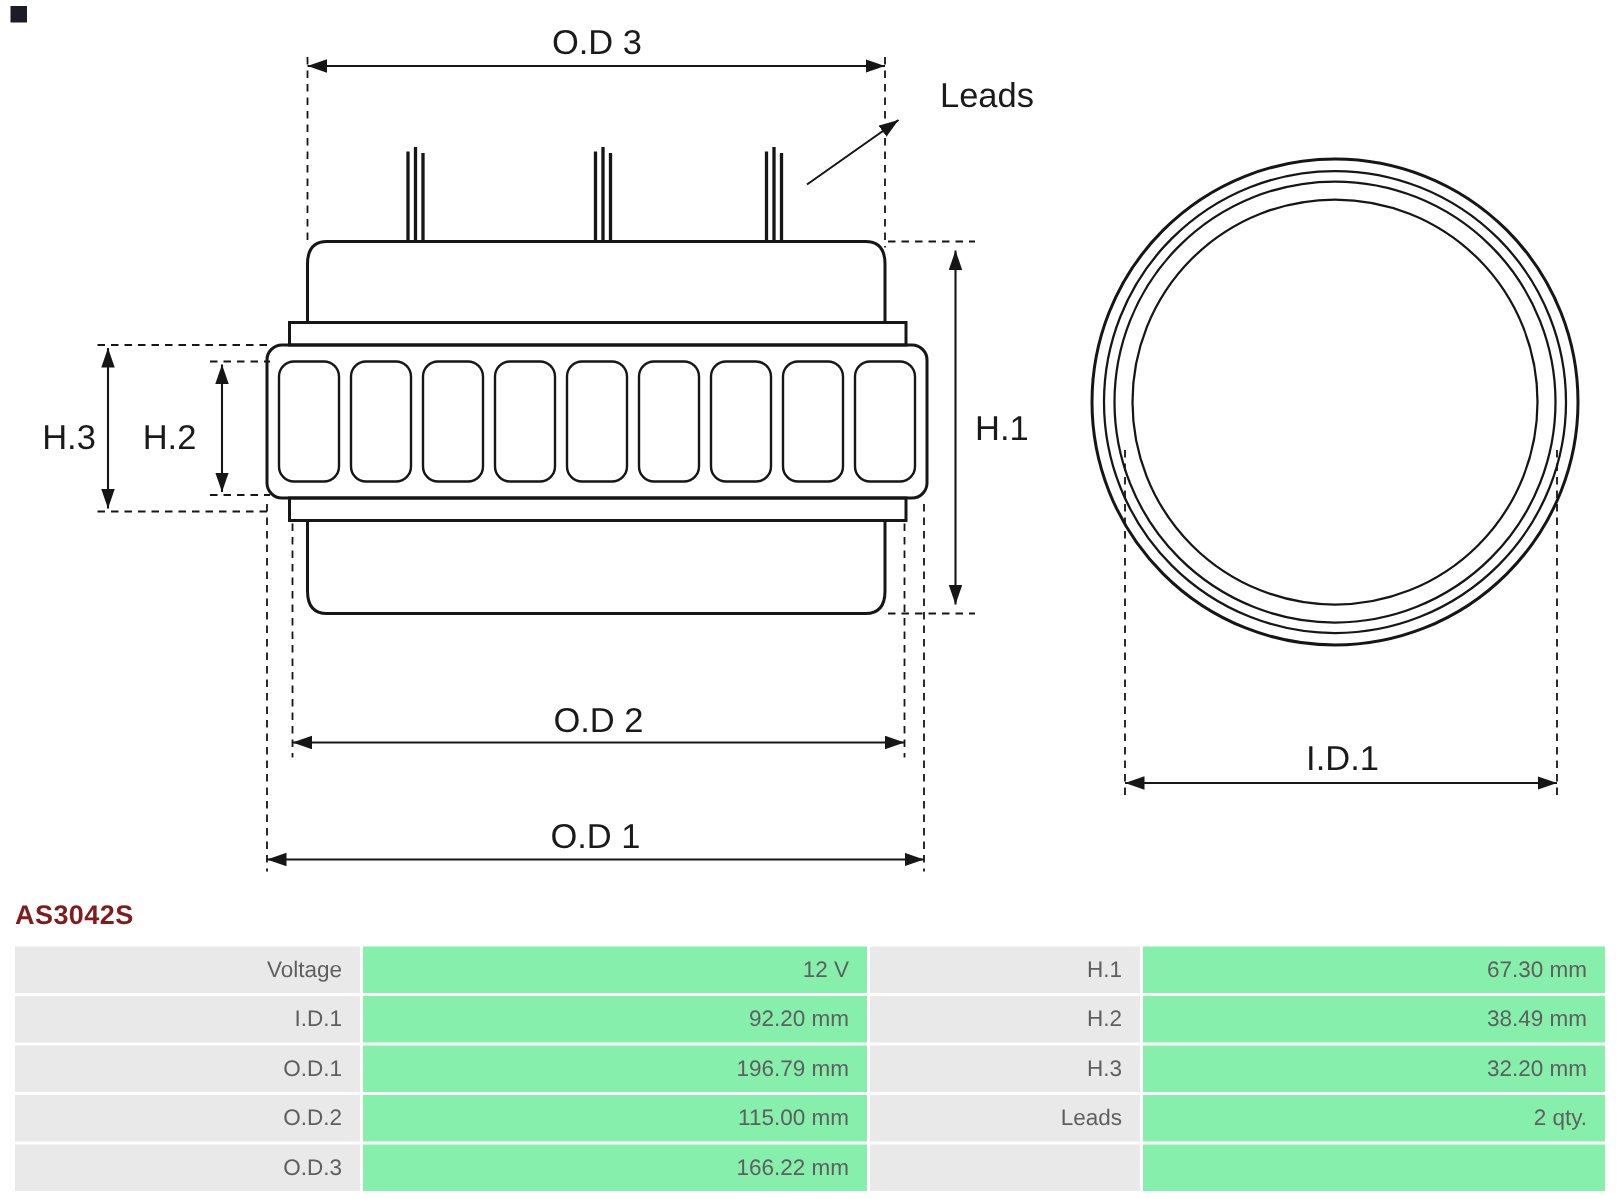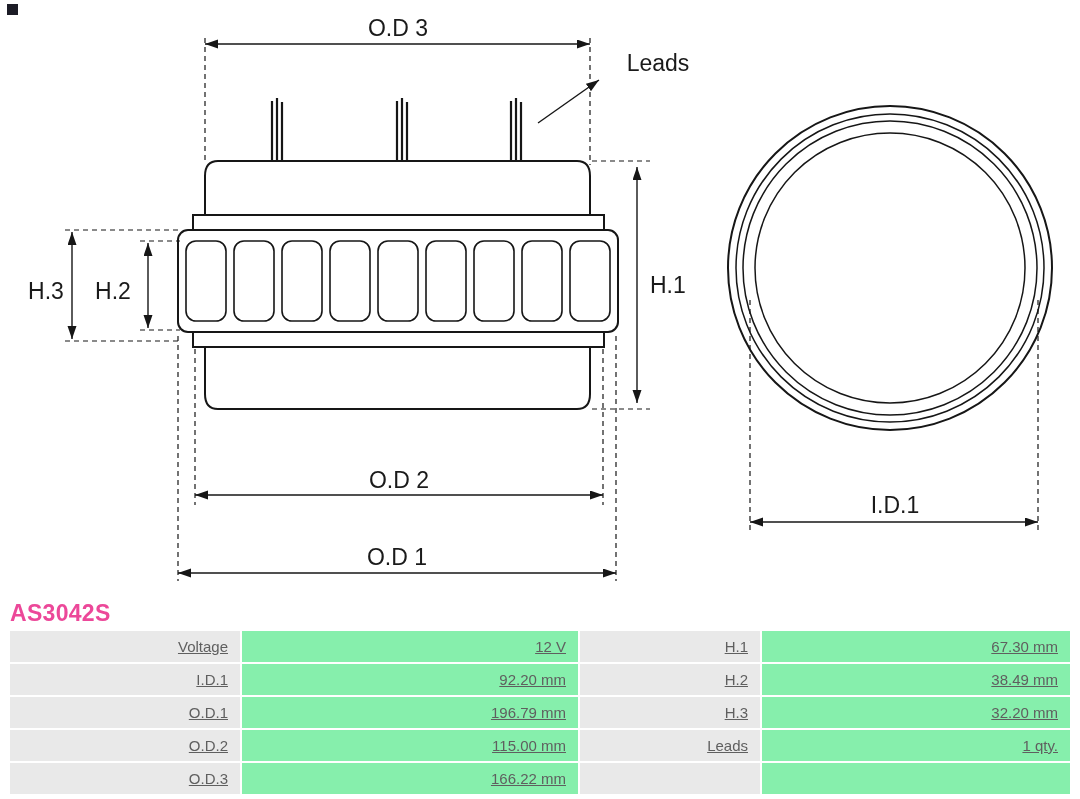--- a/index.html
+++ b/index.html
@@ -1,26 +1,26 @@
 <!DOCTYPE html>
 <html><head>
 <meta charset="utf-8">
 <style>
   * { margin:0; padding:0; box-sizing:border-box; }
   html,body { width:1080px; height:799px; background:#ffffff; font-family:"Liberation Sans", sans-serif; }
   .page { position:relative; width:1080px; height:799px; background:#ffffff; overflow:hidden;text-align:right; }
   .corner-mark { position:absolute; left:7px; top:4px; width:11px; height:11px; background:#1c1c26; }
   .diagram-svg { position:absolute; left:0; top:0; }
   svg text.dim { font-family:"Liberation Sans", sans-serif; font-size:23px; fill:#1a1a1a; }
-  .part-number { position:absolute; left:10px; top:600px; font-size:23px; font-weight:bold; letter-spacing:.3px; color:#ec4899; }
+  .part-number { position:absolute; left:10px; top:600px; font-size:18px; font-weight:bold; letter-spacing:.3px; color:#7f1d1d; }
   .spec-table { position:absolute; left:10px; top:631px; width:1060px; display:grid;
                 grid-template-columns:230px 336px 180px 1fr; grid-auto-rows:31px;
                 row-gap:2px; column-gap:2px; font-size:15px; color:#5f5f5f; background:#ffffff; }
   .spec-row { display:contents; }
-  .cell { display:flex; align-items:center; justify-content:flex-end; padding-right:12px; overflow:hidden; white-space:nowrap;text-decoration:underline; }
+  .cell { display:flex; align-items:center; justify-content:flex-end; padding-right:12px; overflow:hidden; white-space:nowrap; }
   .cell.label { background:#e9e9e9; }
   .cell.value { background:#86efac; }
 </style>
 </head>
 <body>
 
 <div class="page">
 
   <div class="corner-mark"></div>
 
@@ -129,21 +129,21 @@
       <div class="cell label">O.D.1</div>
       <div class="cell value">196.79 mm</div>
       <div class="cell label">H.3</div>
       <div class="cell value">32.20 mm</div>
     </div>
 
     <div class="spec-row">
       <div class="cell label">O.D.2</div>
       <div class="cell value">115.00 mm</div>
       <div class="cell label">Leads</div>
-      <div class="cell value">1 qty.</div>
+      <div class="cell value">2 qty.</div>
     </div>
 
     <div class="spec-row">
       <div class="cell label">O.D.3</div>
       <div class="cell value">166.22 mm</div>
       <div class="cell label"></div>
       <div class="cell value"></div>
     </div>
 
   </div>

